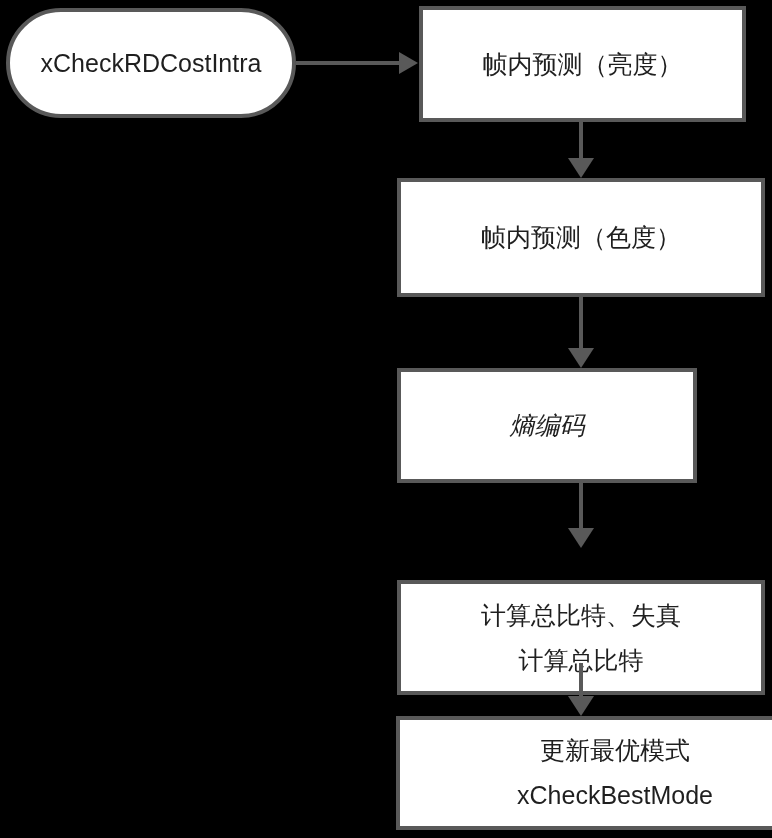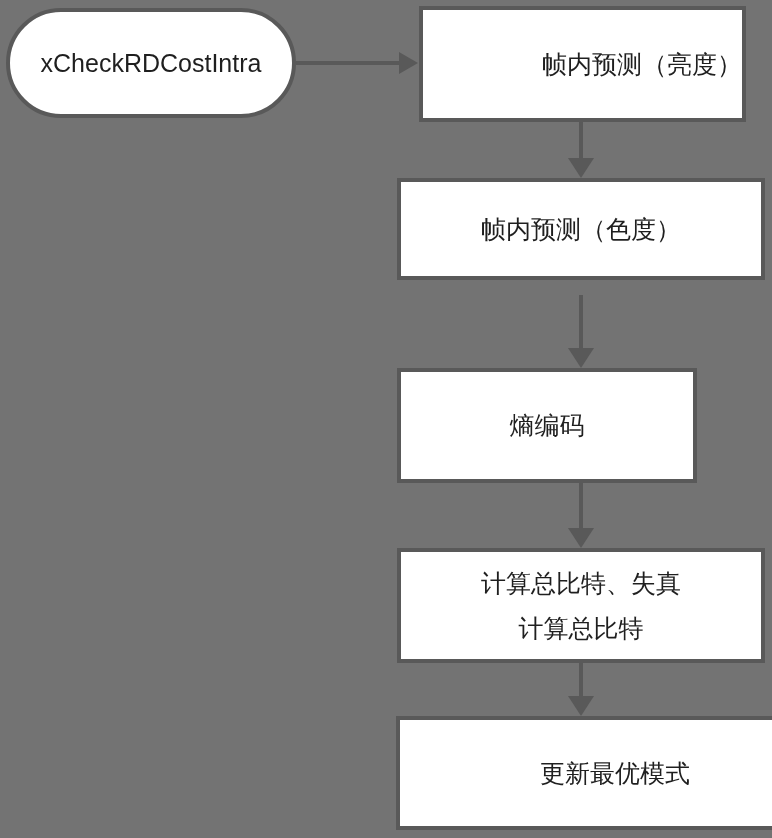--- a/index.html
+++ b/index.html
@@ -5,21 +5,21 @@
   html, body {
     margin: 0;
     padding: 0;
     background: #ffffff;
     font-family: "Liberation Sans", "DejaVu Sans", sans-serif;
   }
   .canvas {
     position: relative;
     width: 772px;
     height: 838px;
-    background: #737373;
+    background: #000000;
     overflow: hidden;
   }
   
   .node {
     position: absolute;
     box-sizing: border-box;
     background: #ffffff;
     border: 4px solid #595959;
     display: flex;
     flex-direction: column;
@@ -33,24 +33,24 @@
   }
   .node .ln { white-space: nowrap; }
 
   .stadium {
     left: 6px; top: 8px;
     width: 290px; height: 110px;
     border-radius: 55px;
     gap: 0;
   }
 
-  .box1 { left: 419px; top: 6px;   width: 327px; height: 116px; align-items: flex-end; }
-  .box2 { left: 397px; top: 178px; width: 368px; height: 102px; }
-  .box3 { left: 397px; top: 368px; width: 300px; height: 115px; }
-  .box4 { left: 397px; top: 548px; width: 368px; height: 115px; font-family: Liberation Serif, serif; }
+  .box1 { left: 419px; top: 6px;   width: 327px; height: 116px; }
+  .box2 { left: 397px; top: 178px; width: 368px; height: 119px; }
+  .box3 { left: 397px; top: 368px; width: 300px; height: 115px; font-style: italic; }
+  .box4 { left: 397px; top: 580px; width: 368px; height: 115px; font-family: Liberation Serif, serif; }
   .box5 { left: 396px; top: 716px; width: 438px; height: 114px; }
 
   
   .shaft-h {
     position: absolute;
     height: 4px;
     background: #595959;
   }
   .shaft-v {
     position: absolute;
@@ -128,15 +128,16 @@
   <div class="node box4">
     <span class="ln">计算总比特、失真</span>
     <span class="ln">计算总比特</span>
   </div>
 
   <div class="shaft-v a4-shaft"></div>
   <div class="head-down a4-head"></div>
 
   <div class="node box5">
     <span class="ln">更新最优模式</span>
+    <span class="ln">xCheckBestMode</span>
   </div>
 
 </div>
 
 </body></html>

